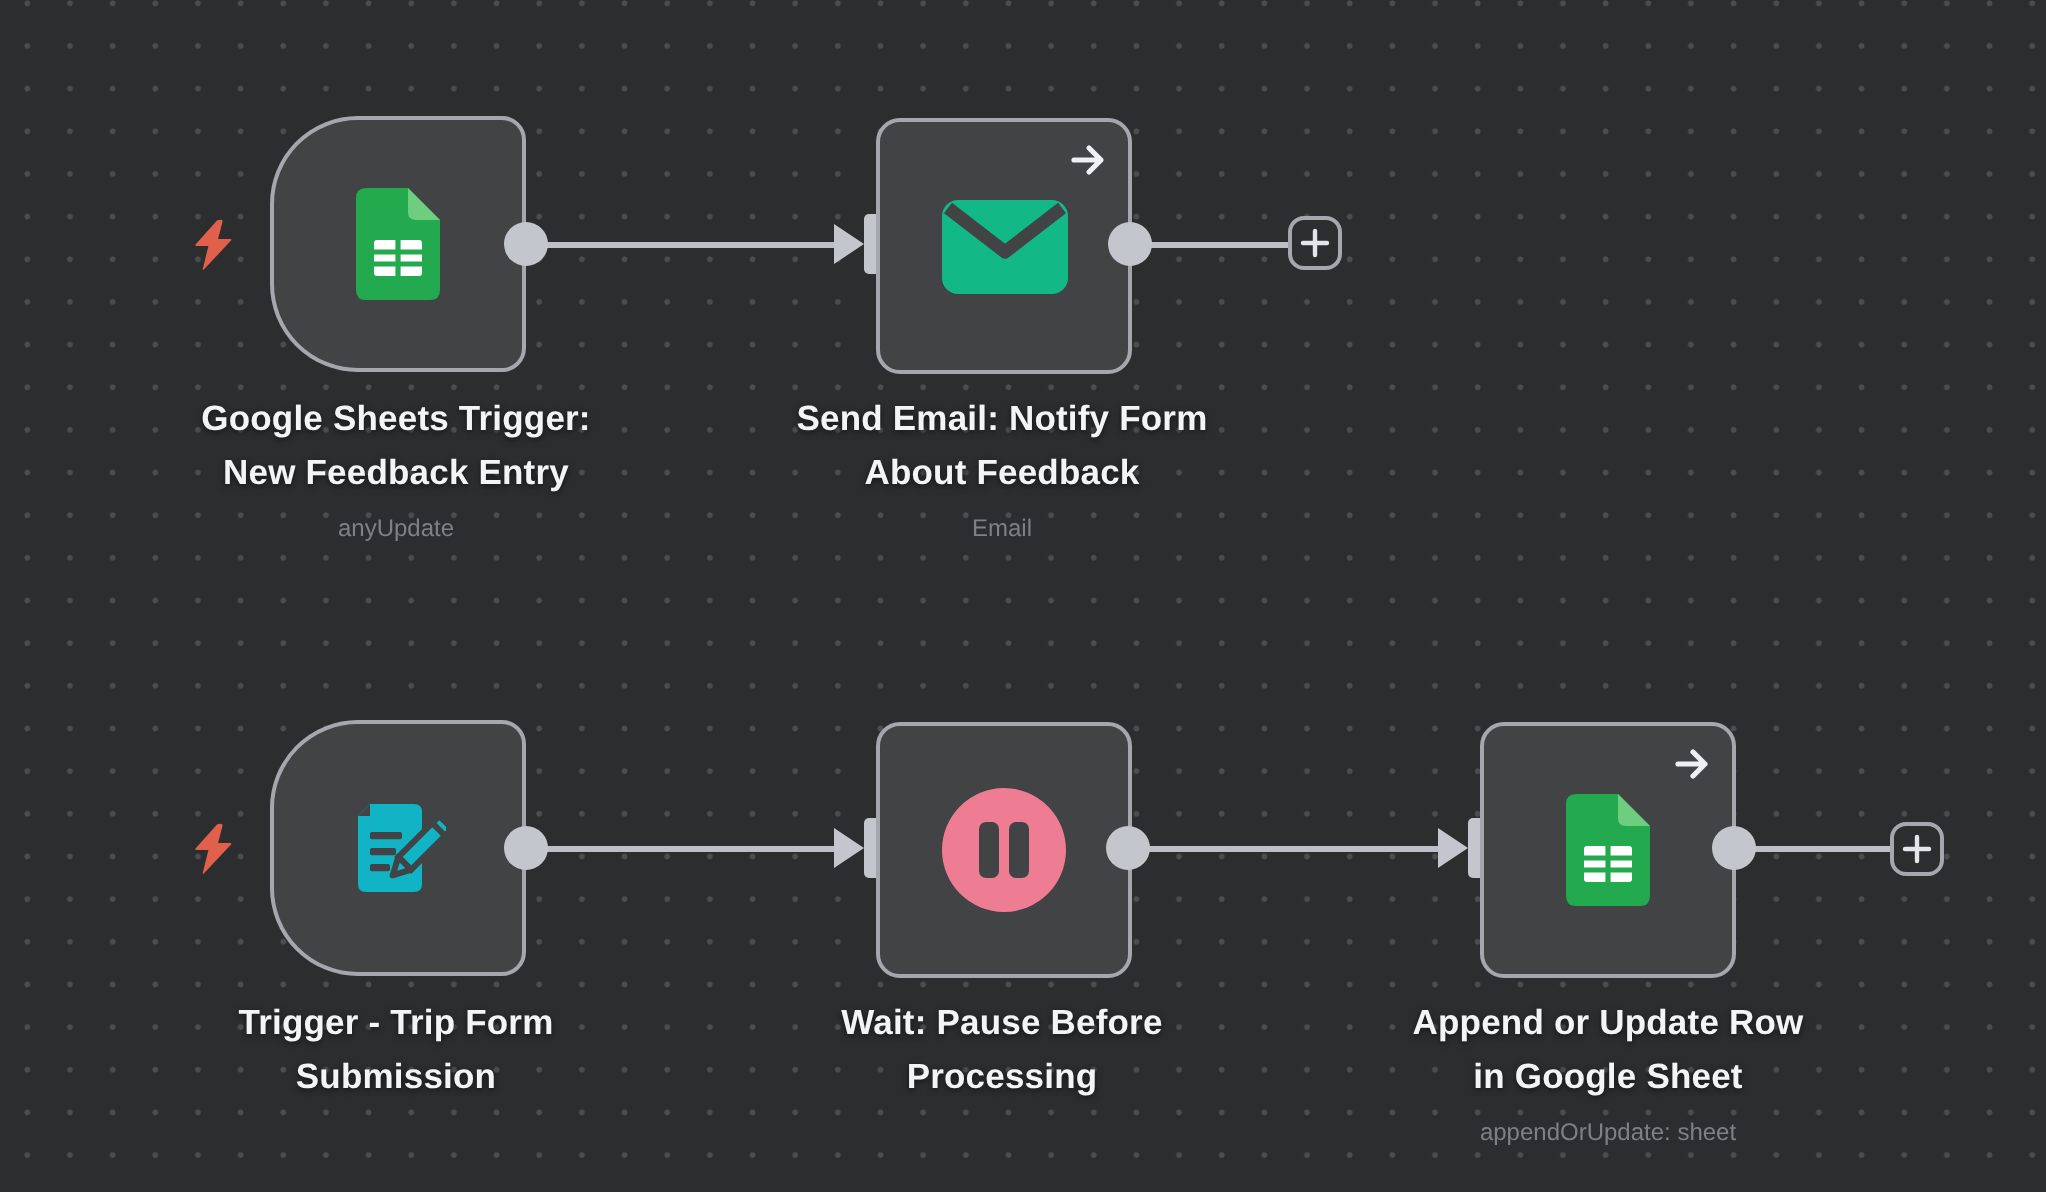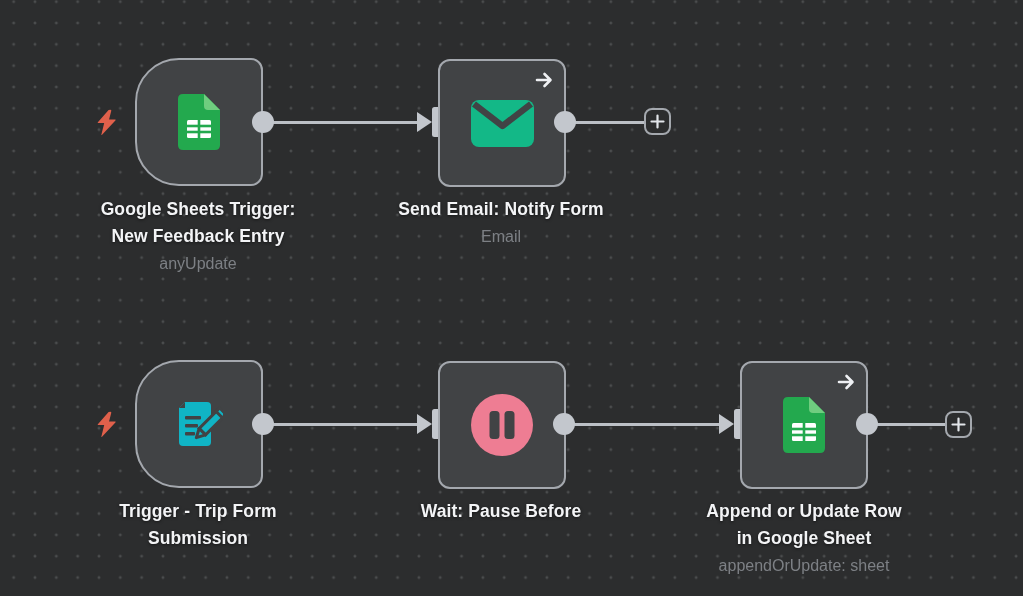--- a/index.html
+++ b/index.html
@@ -46,21 +46,21 @@
     display:flex;align-items:center;justify-content:center;
     cursor:pointer;
   }
   .bolt{position:absolute;width:26px;height:28px;}
   .label{
     position:absolute;width:300px;text-align:center;
     color:#f3f4f6;
     text-shadow:0 1px 3px rgba(0,0,0,.55);
   }
   .label .t{font-size:17.5px;font-weight:700;line-height:27px;letter-spacing:.1px;}
-  .label .s{font-size:16px;font-weight:400;color:#7d8085;margin-top:4px;line-height:20px;text-shadow:none;}
+  .label .s{font-size:12px;font-weight:400;color:#7d8085;margin-top:4px;line-height:20px;text-shadow:none;}
 </style>
 </head>
 <body>
 
 <div id="canvas">
 
   <div class="conn" style="left:266px;top:121px;width:155px;"></div>
   <div class="inport-arrow" style="left:417px;top:112px;"></div>
   <div class="inport-rect" style="left:432px;top:107px;"></div>
   <div class="conn" style="left:568px;top:121px;width:80px;"></div>
@@ -106,20 +106,21 @@
     </svg>
   </div>
   <div class="outport" style="left:554px;top:111px;"></div>
   <div class="plus-btn" style="left:644px;top:108px;">
     <svg width="15" height="15" viewBox="0 0 15 15">
       <path d="M7.5 1.5 V13.5 M1.5 7.5 H13.5" stroke="#e2e5e9" stroke-width="2.2" stroke-linecap="round"></path>
     </svg>
   </div>
   <div class="label" style="left:351px;top:196px;">
     <div class="t">Send Email: Notify Form</div>
+    <div class="t">About Feedback</div>
     <div class="s">Email</div>
   </div>
 
   <svg class="bolt" style="left:94px;top:411px;" viewBox="0 0 24 26">
     <path d="M13.5 1 L3.5 12.2 Q3 13 3.9 13 L9.4 13 L6.8 23.6 Q6.6 24.6 7.4 23.8 L19.8 10.6 Q20.6 9.8 19.5 9.8 L13.9 9.8 L16 1.6 Q16.2 0.4 13.5 1 Z" fill="#e0604b"></path>
   </svg>
 
   <div class="node trigger" style="left:135px;top:360px;">
     <svg width="48" height="48" viewBox="0 0 48 48">
       <path d="M10 2 H32 Q36 2 36 6 V42 Q36 46 32 46 H8 Q4 46 4 42 V8 Z" fill="#10b4c5"></path>
@@ -145,20 +146,21 @@
   <div class="node" style="left:438px;top:361px;">
     <svg width="64" height="64" viewBox="0 0 64 64">
       <circle cx="32" cy="32" r="31" fill="#ee7d93"></circle>
       <rect x="19.5" y="18" width="10" height="28" rx="3.5" fill="#414345"></rect>
       <rect x="34.5" y="18" width="10" height="28" rx="3.5" fill="#414345"></rect>
     </svg>
   </div>
   <div class="outport" style="left:553px;top:413px;"></div>
   <div class="label" style="left:351px;top:498px;">
     <div class="t">Wait: Pause Before</div>
+    <div class="t">Processing</div>
   </div>
 
   <div class="node" style="left:740px;top:361px;">
     <svg class="corner-arrow" viewBox="0 0 20 20">
       <path d="M3 10 H16 M10.5 4 L16.5 10 L10.5 16" stroke="#eef0f3" stroke-width="2.6" fill="none" stroke-linecap="round" stroke-linejoin="round"></path>
     </svg>
     <svg width="42" height="56" viewBox="0 0 42 56">
       <path d="M26 0 H5 Q0 0 0 5 V51 Q0 56 5 56 H37 Q42 56 42 51 V16 Z" fill="#23a94e"></path>
       <path d="M26 0 L42 16 H30 Q26 16 26 12 Z" fill="#6fcd7f"></path>
       <rect x="9" y="26" width="24" height="18" rx="1.5" fill="#ffffff"></rect>

